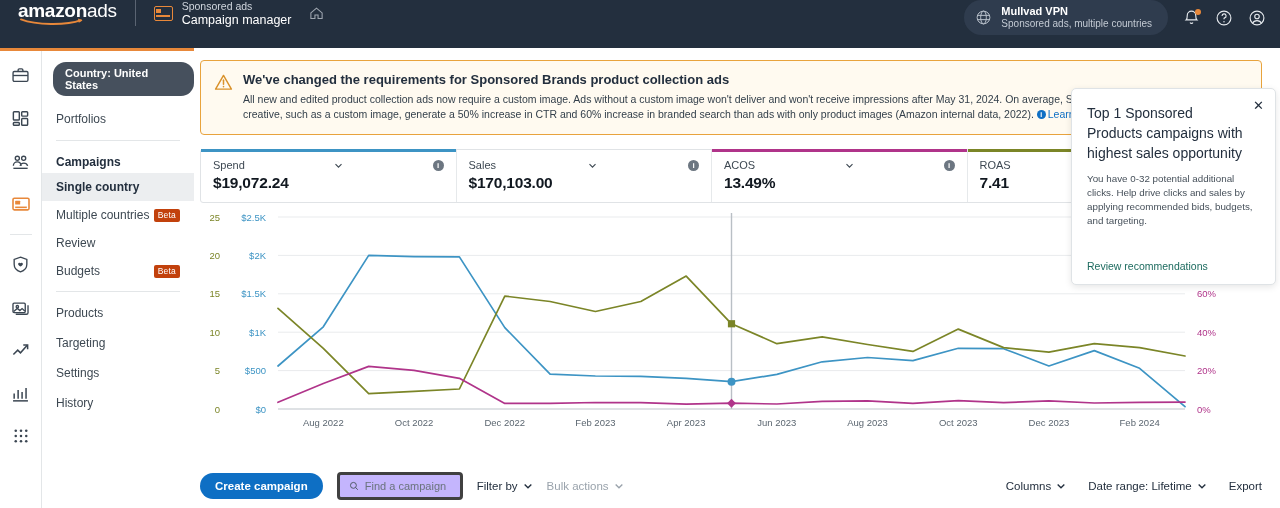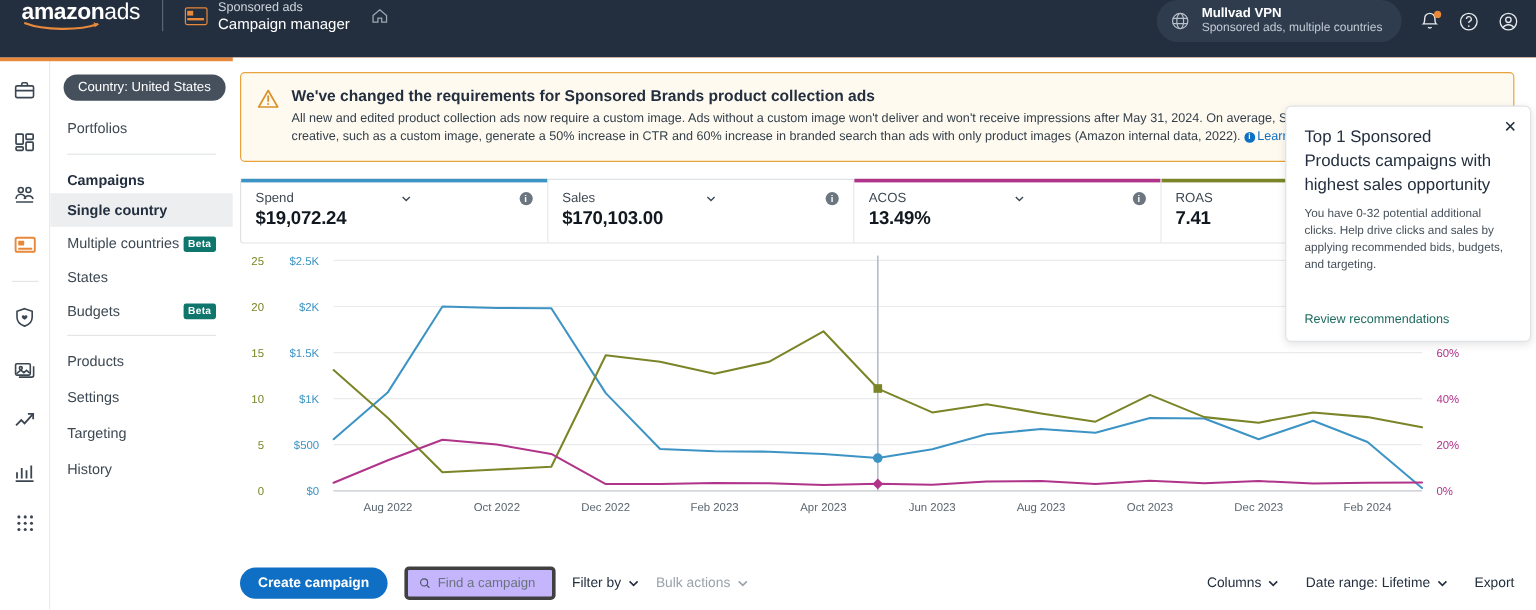--- a/index.html
+++ b/index.html
@@ -57,33 +57,33 @@
   .rail-ico {
     width: 30px; height: 30px; display: flex; align-items: center; justify-content: center;
     margin-bottom: 13px; color: #3b4652; border-radius: 3px;
   }
   .rail-ico.active { color: #e8883a; }
   .rail-sep { width: 22px; height: 1px; background: #e3e6e8; margin: 2px 0 14px; }
 
   .sidenav { width: 152px; flex: none; padding: 10px 0 0 0; background:#fff; }
   .country-pill {
     margin: 4px 0 0 11px; background: #46505d; color: #fff; border-radius: 13px;
-    font-size: 11px; padding: 5px 12px; display: inline-block; font-weight: 400;
+    font-size: 11px; padding: 5px 12px; display: inline-block; font-weight: 700;
   }
   .nav-link {
     padding: 8px 14px; font-size: 12px; color: #3d4852; cursor: pointer;
     display: flex; align-items: center;
   }
   .nav-head { padding: 8px 14px 4px; font-size: 12px; font-weight: 700; color: #232f3e; }
   .nav-sub { padding: 7px 14px; font-size: 12px; color: #3d4852; display:flex; align-items:center; }
   .nav-sub.sel { background: #eceef0; font-weight: 700; color: #232f3e; }
   .nav-div { height: 1px; background: #e3e6e8; margin: 6px 14px; }
   .beta {
-    margin-left: auto; background: #0f766e; color: #fff; font-size: 8.5px;
-    font-weight: 700; border-radius: 2px; padding: 1.5px 4px; letter-spacing:.2px;
+    margin-left: auto; background: #c2410c; color: #fff; font-size: 8.5px;
+    font-weight: 400; border-radius: 2px; padding: 1.5px 4px; letter-spacing:.2px;
   }
   .navspace { margin-top: 8px; }
 
   .content { flex: 1; background: #fff; padding: 12px 18px 0 6px; position: relative; }
 
   
   .alert {
     border: 1px solid #e8a33d; background: #fffaf0; border-radius: 4px;
     padding: 11px 14px 12px 13px; display: flex; gap: 10px;
   }
@@ -293,31 +293,31 @@
     <div class="nav-head">Campaigns</div>
 
     <div class="nav-sub sel">
       <span>Single country</span>
     </div>
     <div class="nav-sub">
       <span>Multiple countries</span>
       <span class="beta">Beta</span>
     </div>
     <div class="nav-sub">
-      <span>States</span>
+      <span>Review</span>
     </div>
     <div class="nav-sub">
       <span>Budgets</span>
       <span class="beta">Beta</span>
     </div>
 
     <div class="nav-div"></div>
     <div class="nav-link">Products</div>
+    <div class="nav-link">Targeting</div>
     <div class="nav-link">Settings</div>
-    <div class="nav-link">Targeting</div>
     <div class="nav-link">History</div>
   </div>
 
   <div class="content">
 
     <div class="alert">
       <svg width="19" height="19" viewBox="0 0 24 24" style="flex:none;margin-top:1px">
         <path d="M12 3 22 20.4H2Z" fill="none" stroke="#d9912a" stroke-width="1.8" stroke-linejoin="round"></path>
         <path d="M12 9v5.2" stroke="#d9912a" stroke-width="1.9" stroke-linecap="round"></path>
         <circle cx="12" cy="17.3" r="1.05" fill="#d9912a"></circle>

